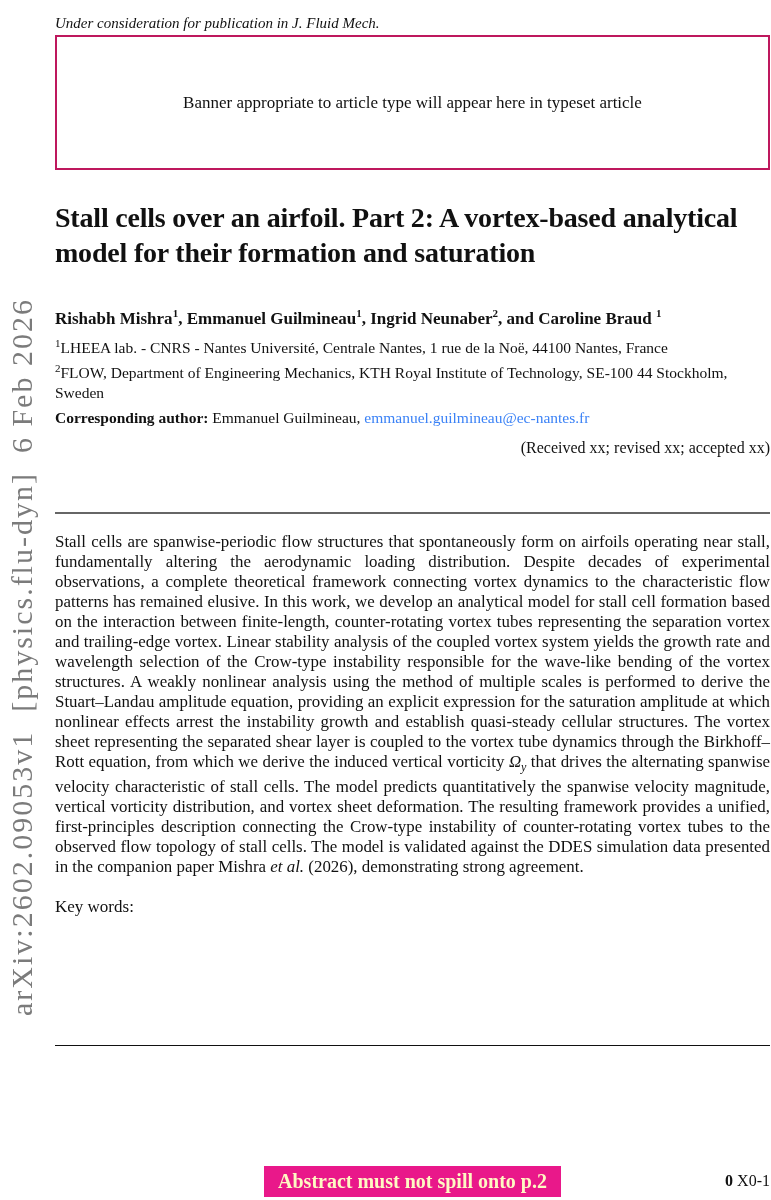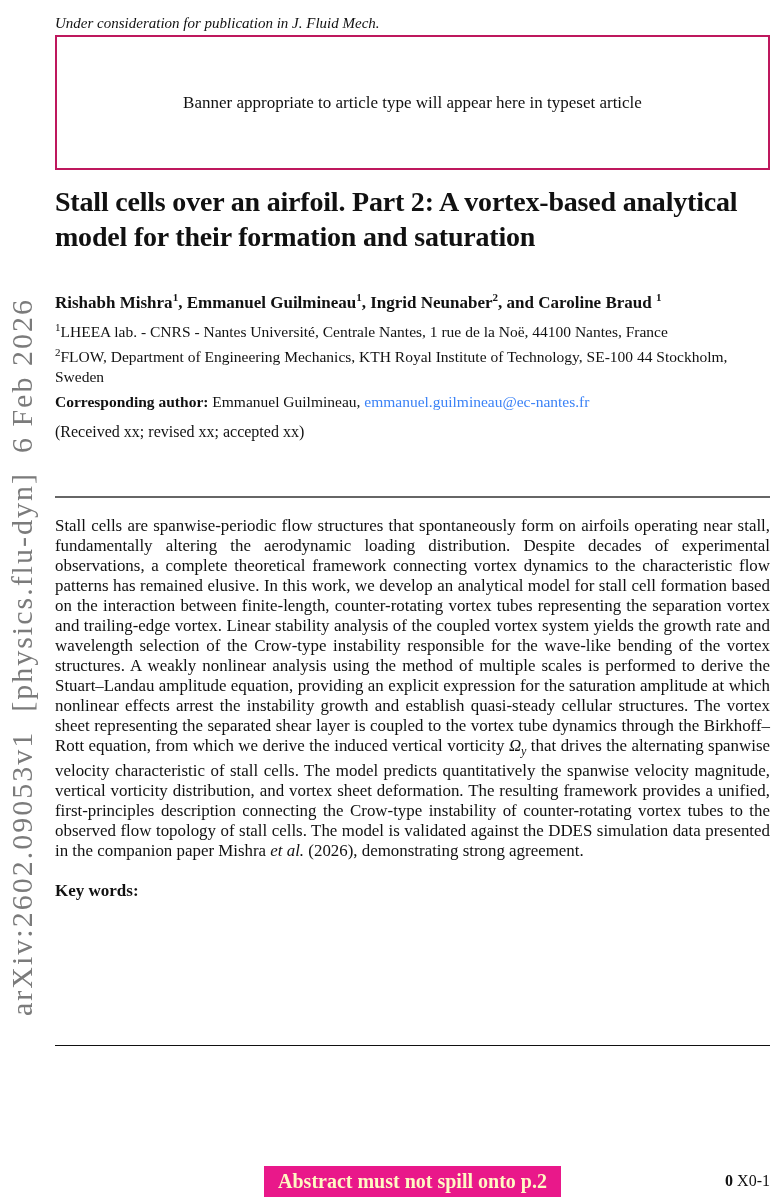--- a/index.html
+++ b/index.html
@@ -46,21 +46,21 @@
     margin-top: 3px;
     height: 135px;
     border: 2px solid #be185d;
     display: flex;
     align-items: center;
     justify-content: center;
     font-size: 17px;
   }
 
   .paper-title {
-    margin-top: 14px;
+    margin-top: 30px;
     font-size: 28px;
     font-weight: bold;
     line-height: 35px;
     letter-spacing: -0.2px;
   }
 
   .authors {
     margin-top: 38px;
     font-size: 17px;
     font-weight: bold;
@@ -87,20 +87,21 @@
   .email {
     color: #3b82f6;
     text-decoration: none;
     cursor: pointer;
   }
 
   .received {
     margin-top: 10px;
     font-size: 16px;
     line-height: 20px;
+    text-align: right;
   }
 
   .rule-top {
     margin-top: 54px;
     border: none;
     border-top: 2px solid #666666;
     height: 0;
   }
 
   .abstract {
@@ -113,21 +114,21 @@
   .omega-sub {
     font-style: italic;
     font-size: 12px;
     vertical-align: -4px;
   }
   .etal { font-style: italic; }
 
   .keywords {
     margin-top: 20px;
     font-size: 17px;
-    font-weight: bold;
+    font-weight: normal;
   }
 
   .rule-bottom {
     position: absolute;
     left: 55px;
     top: 1045px;
     width: 715px;
     border: none;
     border-top: 1.5px solid #111111;
     height: 0;

